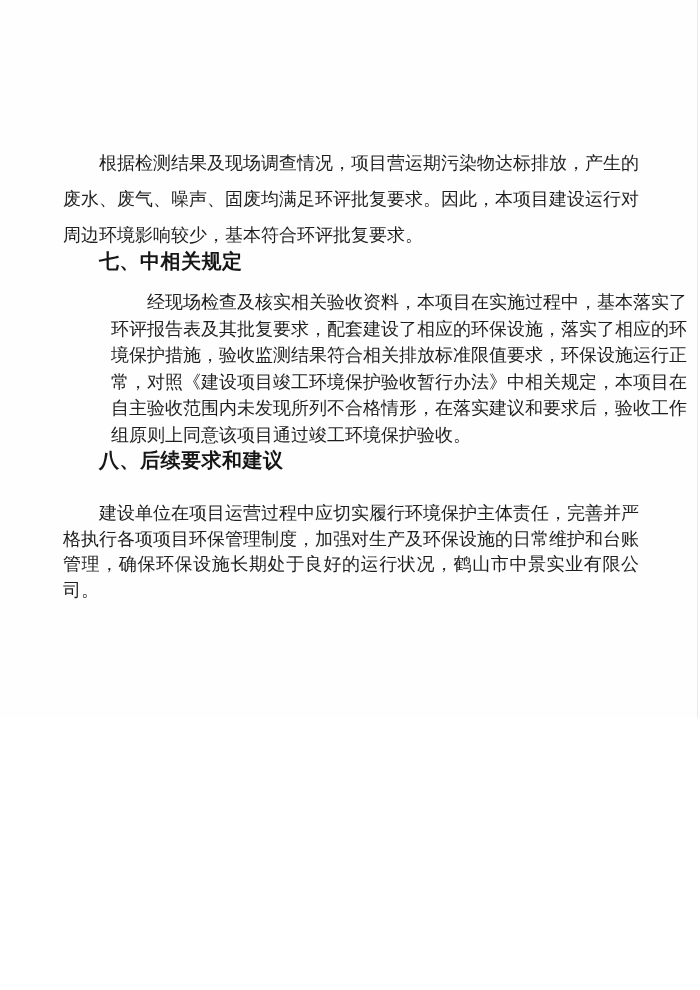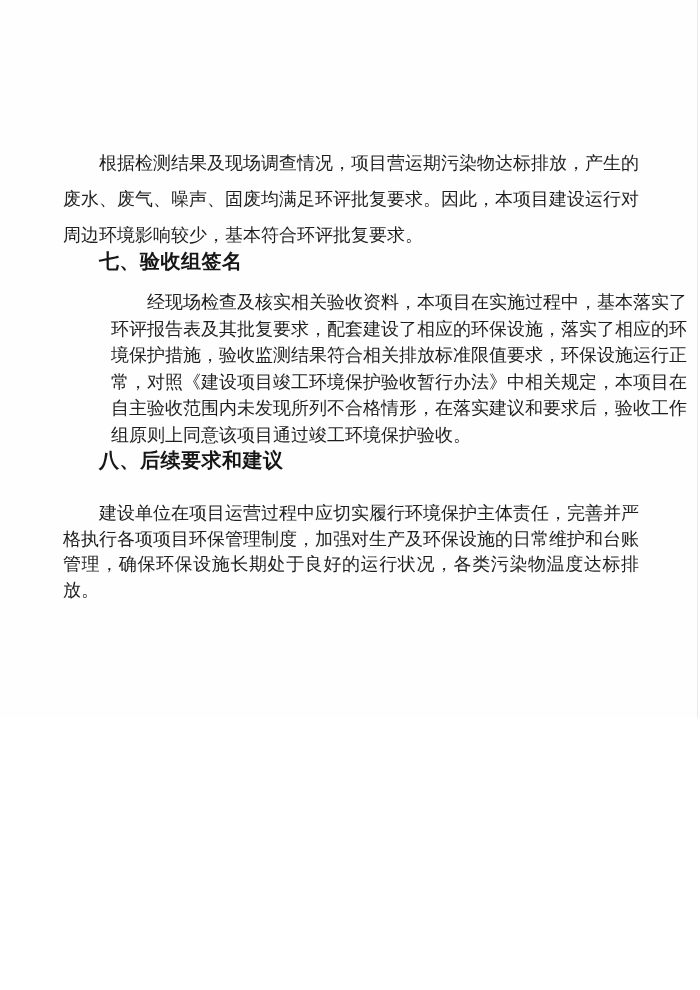--- a/index.html
+++ b/index.html
@@ -78,27 +78,27 @@
     background: linear-gradient(#fefefe, #ededed);
   }
 </style>
 </head>
 <body>
 
 <div class="page">
 
   <p class="para para-1">根据检测结果及现场调查情况，项目营运期污染物达标排放，产生的废水、废气、噪声、固废均满足环评批复要求。因此，本项目建设运行对周边环境影响较少，基本符合环评批复要求。</p>
 
-  <h2 class="heading heading-7">七、验收组签名</h2>
+  <h2 class="heading heading-7">七、中相关规定</h2>
 
   <p class="para para-2">经现场检查及核实相关验收资料，本项目在实施过程中，基本落实了环评报告表及其批复要求，配套建设了相应的环保设施，落实了相应的环境保护措施，验收监测结果符合相关排放标准限值要求，环保设施运行正常，对照《建设项目竣工环境保护验收暂行办法》中相关规定，本项目在自主验收范围内未发现所列不合格情形，在落实建议和要求后，验收工作组原则上同意该项目通过竣工环境保护验收。</p>
 
   <h2 class="heading heading-8">八、后续要求和建议</h2>
 
-  <p class="para para-3">建设单位在项目运营过程中应切实履行环境保护主体责任，完善并严格执行各项项目环保管理制度，加强对生产及环保设施的日常维护和台账管理，确保环保设施长期处于良好的运行状况，各类污染物温度达标排放。</p>
+  <p class="para para-3">建设单位在项目运营过程中应切实履行环境保护主体责任，完善并严格执行各项项目环保管理制度，加强对生产及环保设施的日常维护和台账管理，确保环保设施长期处于良好的运行状况，鹤山市中景实业有限公司。</p>
 
   <svg class="art-layer" viewBox="0 0 700 990" xmlns="http://www.w3.org/2000/svg">
 
     <g opacity="0.62">
       <circle cx="386" cy="859" r="65" fill="none" stroke="#cf4a3f" stroke-width="3.6"></circle>
       <polygon fill="#cf4a3f" opacity="0.9" points="388,832 393.7,847.2 410,848 397.2,858 401.5,873.6 388,864.7 374.5,873.6 378.8,858 366.1,847.9 382.3,847.2"></polygon>
       <path id="sealArc" d="M 338,876 A 49,49 0 1 1 415.5,896.5" fill="none" stroke="none"></path>
       <text font-size="15.5" fill="#cf4a3f" font-weight="600" opacity="0.95" style="font-family:&quot;Liberation Serif&quot;,&quot;DejaVu Serif&quot;,serif;">
         <textPath href="#sealArc" startOffset="0" textLength="210" lengthAdjust="spacing">鹤山市中景实业有限公司</textPath>
       </text>

